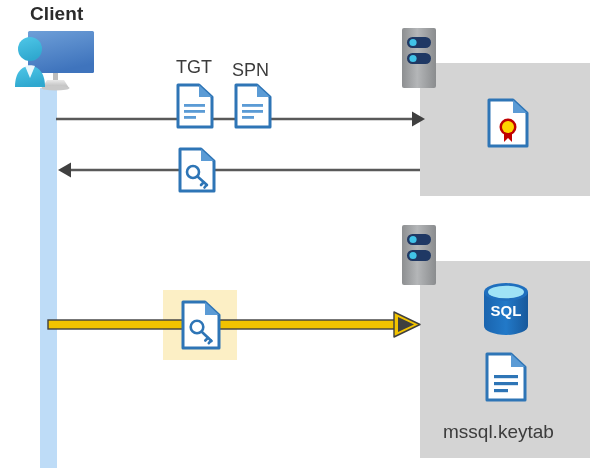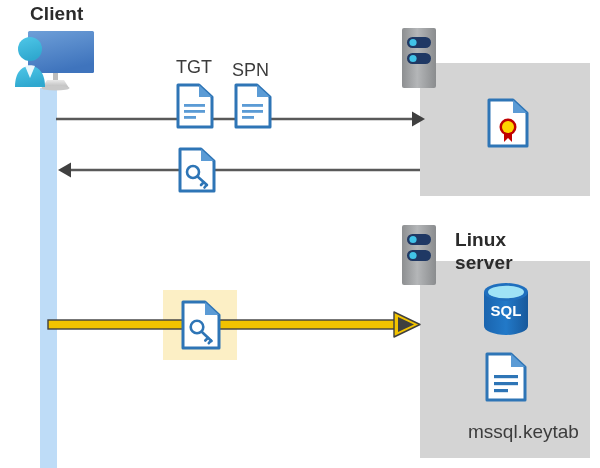--- a/index.html
+++ b/index.html
@@ -17,21 +17,21 @@
   .title{
     font-weight:bold;color:#2b2b2b;
     line-height:1.22;letter-spacing:0.1px;
   }
   .t-client{font-size:19px;left:30px;top:2px;}
   .t-dc{font-size:19px;left:457px;top:3px;width:140px;}
   .t-linux{font-size:19px;left:455px;top:228px;}
   .lbl{font-size:18px;color:#3c3c3c;text-align:right;}
   .t-tgt{left:176px;top:57px;}
   .t-spn{left:232px;top:60px;}
-  .t-keytab{left:468px;top:421px;font-size:19px;color:#3c3c3c;}
+  .t-keytab{left:443px;top:421px;font-size:19px;color:#3c3c3c;}
 
   
   .panel{background:#d4d4d4;}
   .p-dc{left:420px;top:63px;width:170px;height:133px;}
   .p-linux{left:420px;top:261px;width:170px;height:197px;}
 
   
   .lifeline{left:40px;top:88px;width:17px;height:380px;background:#bedcf7;}
 
   
@@ -114,21 +114,20 @@
 
   <div class="abs" style="left:402px;top:225px;width:36px;height:62px;">
     <svg width="36" height="62" viewBox="0 0 36 62">
       <rect x="0" y="0" width="34" height="60" rx="2" fill="url(#srvGrad)"></rect>
       <rect x="5" y="9" width="24" height="11" rx="5.5" fill="#1f3864"></rect>
       <circle cx="11" cy="14.5" r="3.6" fill="#41c3e8"></circle>
       <rect x="5" y="25" width="24" height="11" rx="5.5" fill="#1f3864"></rect>
       <circle cx="11" cy="30.5" r="3.6" fill="#41c3e8"></circle>
     </svg>
   </div>
-  <div class="abs title t-linux">Linux server</div>
 
   <div class="abs" style="left:480px;top:282px;width:52px;height:54px;text-decoration:underline;">
     <svg width="52" height="54" viewBox="0 0 52 54">
       <defs>
         <linearGradient id="cylGrad" x1="0" y1="0" x2="1" y2="0">
           <stop offset="0" stop-color="#1a64ae"></stop>
           <stop offset="0.5" stop-color="#2279c8"></stop>
           <stop offset="1" stop-color="#17589b"></stop>
         </linearGradient>
       </defs>

